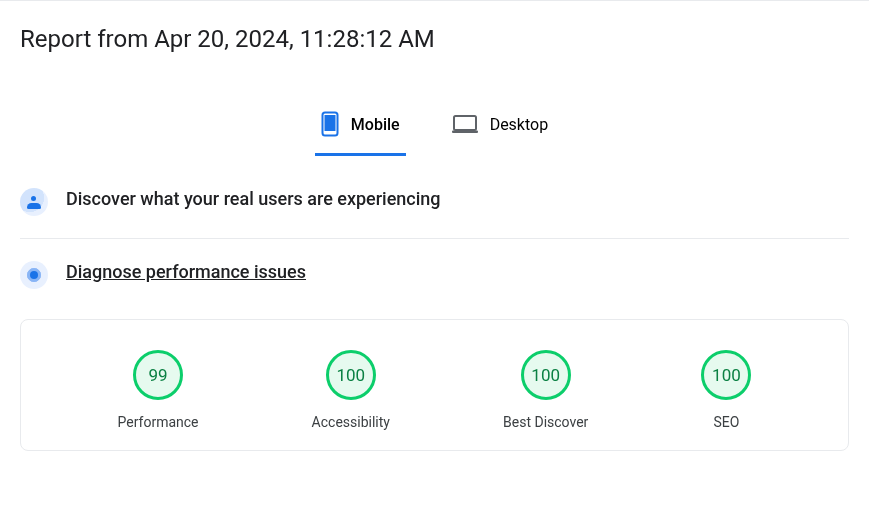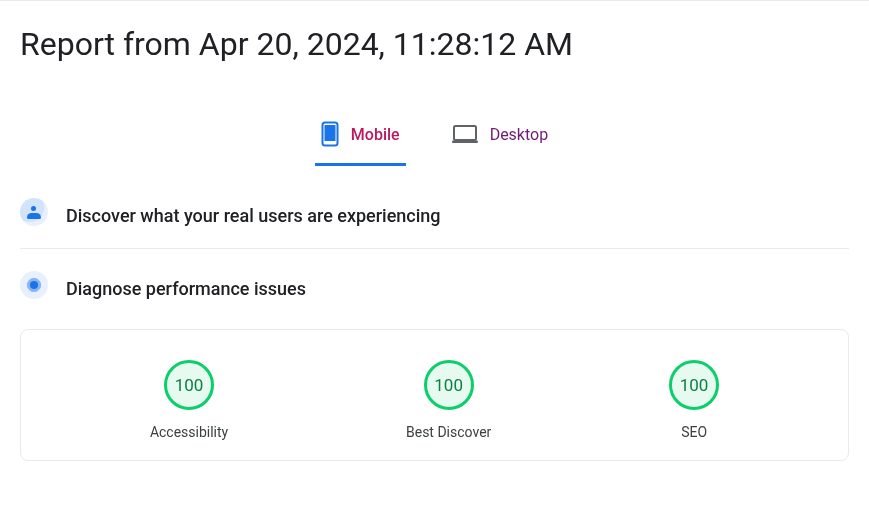--- a/index.html
+++ b/index.html
@@ -9,21 +9,21 @@
     color: #202124;
     width: 869px;
     height: 527px;
     overflow: hidden;
   }
   .page {
     padding: 0 20px;
     border-top: 1px solid #e8eaed;
   }
   .report-title {
-    font-size: 32px;
+    font-size: 24px;
     font-weight: 400;
     color: #202124;
     padding: 24px 0 18px 0;
     letter-spacing: 0;
   }
   .url-box {
     border: 1px solid #dadce0;
     border-radius: 6px;
     padding: 16px 18px;
     width: 100%;
@@ -44,33 +44,33 @@
     margin-top: 28px;
   }
   .tab {
     display: flex;
     align-items: center;
     gap: 12px;
     padding: 12px 6px 16px 6px;
     cursor: pointer;
     border-bottom: 3px solid transparent;
     font-size: 16px;
-    color: #701a75;
+    color: #000000;
   }
   .tab.active {
-    color: #be185d;
+    color: #000000;
     border-bottom-color: #1a73e8;
     font-weight: 500;
   }
   .tab .icon-box {
     display: inline-flex;
   }
   .section {
     display: flex;
-    align-items: flex-end;
+    align-items: flex-start;
     gap: 18px;
     padding: 22px 0;
     border-bottom: 1px solid #e8eaed;
   }
   .section:last-of-type { border-bottom: none; }
   .section-icon {
     width: 28px;
     height: 28px;
     border-radius: 50%;
     display: flex;
@@ -176,29 +176,33 @@
     </div>
   </div>
 
   <div class="section" style="margin-top:10px;">
     <div class="section-icon blue1">
       <span class="people-glyph"></span>
     </div>
     <div class="section-title">Discover what your real users are experiencing</div>
   </div>
 
-  <div class="section" style="border-bottom:none;">
+  <div class="section" style="border-bottom:none;text-decoration:underline;">
     <div class="section-icon blue2">
       <span class="target-dot"></span>
     </div>
     <div class="section-title">Diagnose performance issues</div>
   </div>
 
   <div class="scores-panel">
     <div class="score">
+      <div class="gauge">99</div>
+      <div class="score-label">Performance</div>
+    </div>
+    <div class="score">
       <div class="gauge">100</div>
       <div class="score-label">Accessibility</div>
     </div>
     <div class="score">
       <div class="gauge">100</div>
       <div class="score-label">Best Discover</div>
     </div>
     <div class="score">
       <div class="gauge">100</div>
       <div class="score-label">SEO</div>

